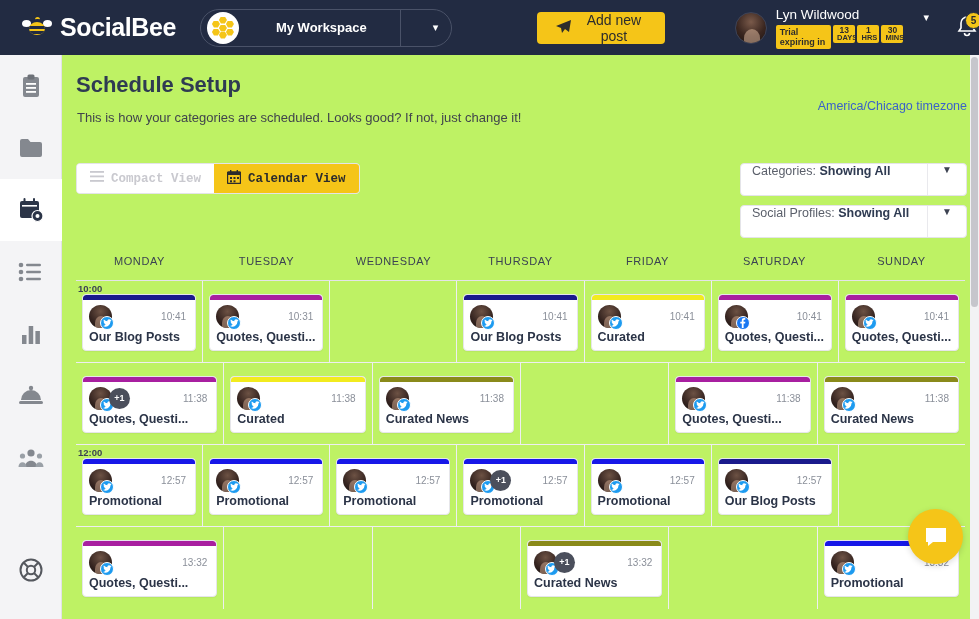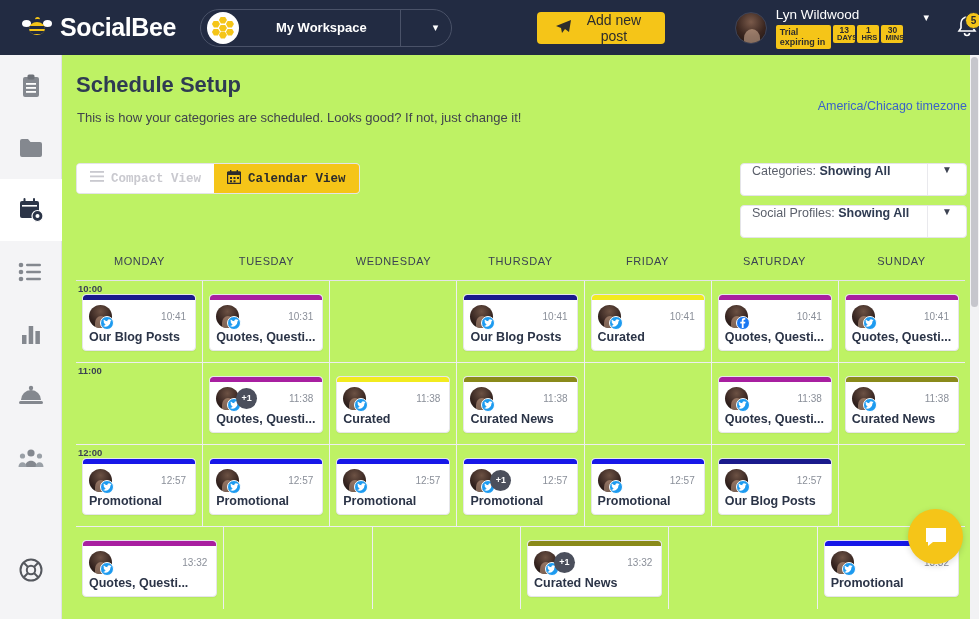--- a/index.html
+++ b/index.html
@@ -520,23 +520,20 @@
                   </div>
                 </div>
                 <div class="card-time">10:41</div>
               </div>
               <div class="card-title">Quotes, Questi...</div>
             </div>
           </div>
         </div>
         <div class="cal-row">
           <div class="cell">
-            <div class="hourlbl">11:00</div>
-          </div>
-          <div class="cell">
             <div class="card">
               <div class="card-bar" style="background: rgb(168, 31, 160);"></div>
               <div class="card-top">
                 <div class="av-wrap">
                   <div class="av"></div>
                   <div class="soc tw">
                     <svg width="9" height="8" viewBox="0 0 9 8">
                       <path d="M8.6 1.1a3.4 3.4 0 0 1-1 .3 1.7 1.7 0 0 0 .8-1 3.4 3.4 0 0 1-1.1.4A1.7 1.7 0 0 0 4.4 2.3 4.8 4.8 0 0 1 .9.5a1.7 1.7 0 0 0 .5 2.3 1.7 1.7 0 0 1-.8-.2 1.7 1.7 0 0 0 1.4 1.7 1.7 1.7 0 0 1-.8 0 1.7 1.7 0 0 0 1.6 1.2A3.4 3.4 0 0 1 0 6.9a4.8 4.8 0 0 0 7.4-4.3 3.5 3.5 0 0 0 1.2-1.5z" fill="#fff"></path>
                     </svg>
                   </div>

